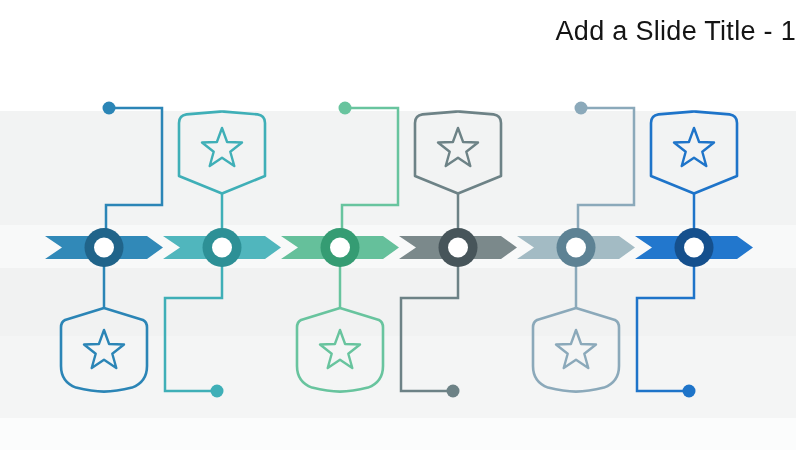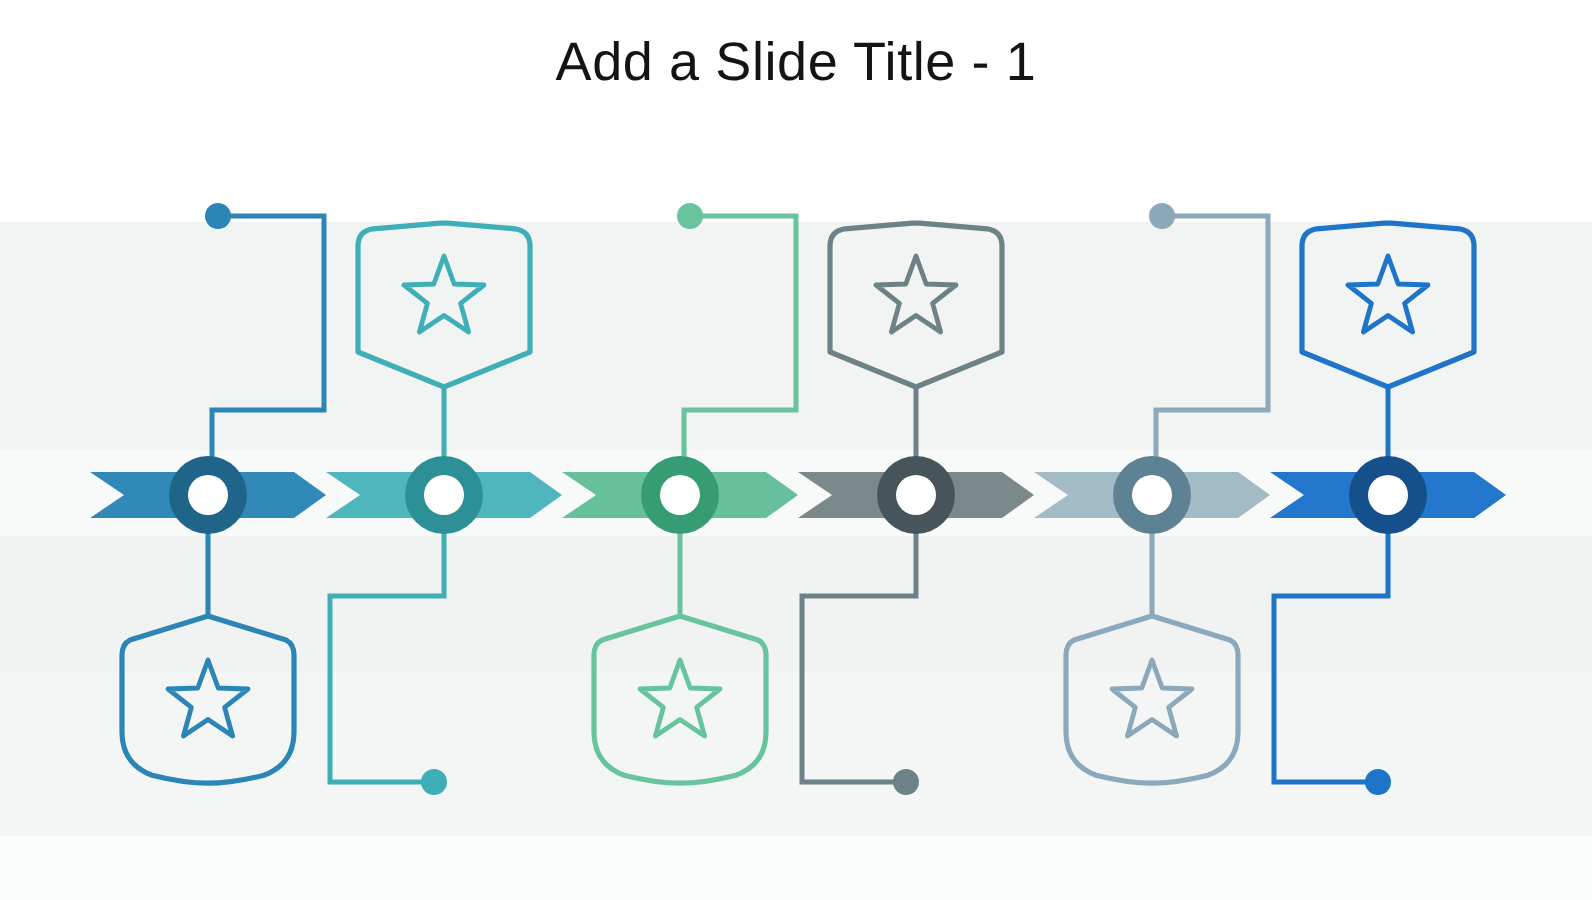--- a/index.html
+++ b/index.html
@@ -11,21 +11,21 @@
     background:linear-gradient(to bottom,
       #ffffff 0px, #ffffff 111px,
       #f2f3f3 111px, #f2f3f3 225px,
       #f8f9f9 225px, #f8f9f9 268px,
       #f1f2f2 268px, #f1f2f2 336px,
       #f4f5f5 336px, #f4f5f5 418px,
       #fbfcfc 418px, #fbfcfc 450px);
   }
   .slide-title{
     position:absolute;top:14px;left:0;width:100%;
-    margin:0;text-align:center;
+    margin:0;text-align:right;
     font-size:27px;line-height:34px;font-weight:400;
     color:#141414;letter-spacing:0.3px;
   }
   svg.diagram{position:absolute;left:0;top:0;}
   .conn{fill:none;stroke-width:2.5px;}
   .badge{fill:none;stroke-width:2.6px;stroke-linejoin:round;}
   .star{fill:none;stroke-width:2.4px;stroke-linejoin:round;}
 </style>
 </head>
 <body>

